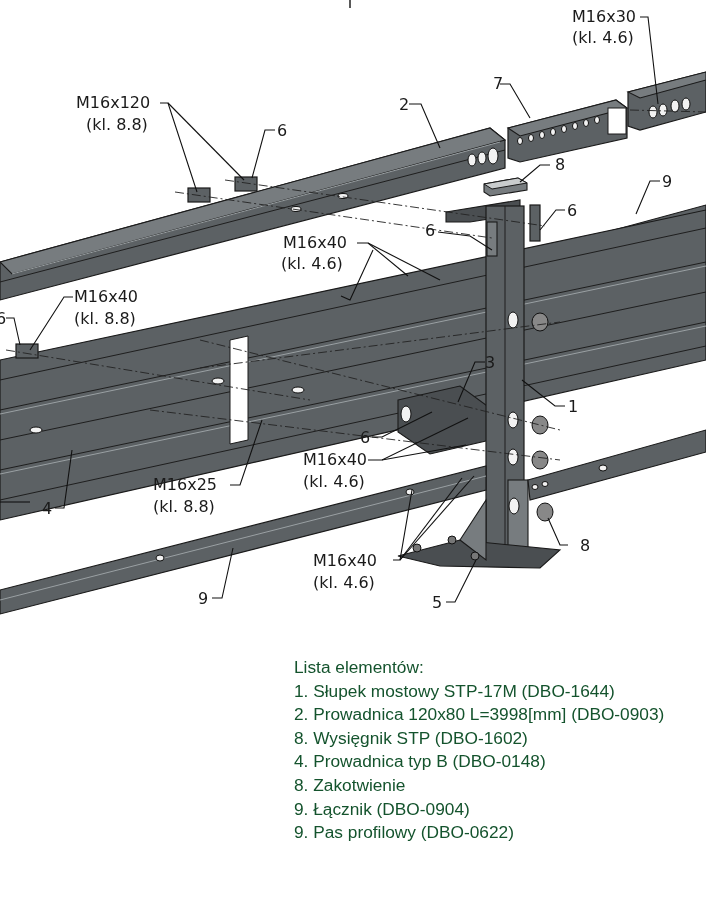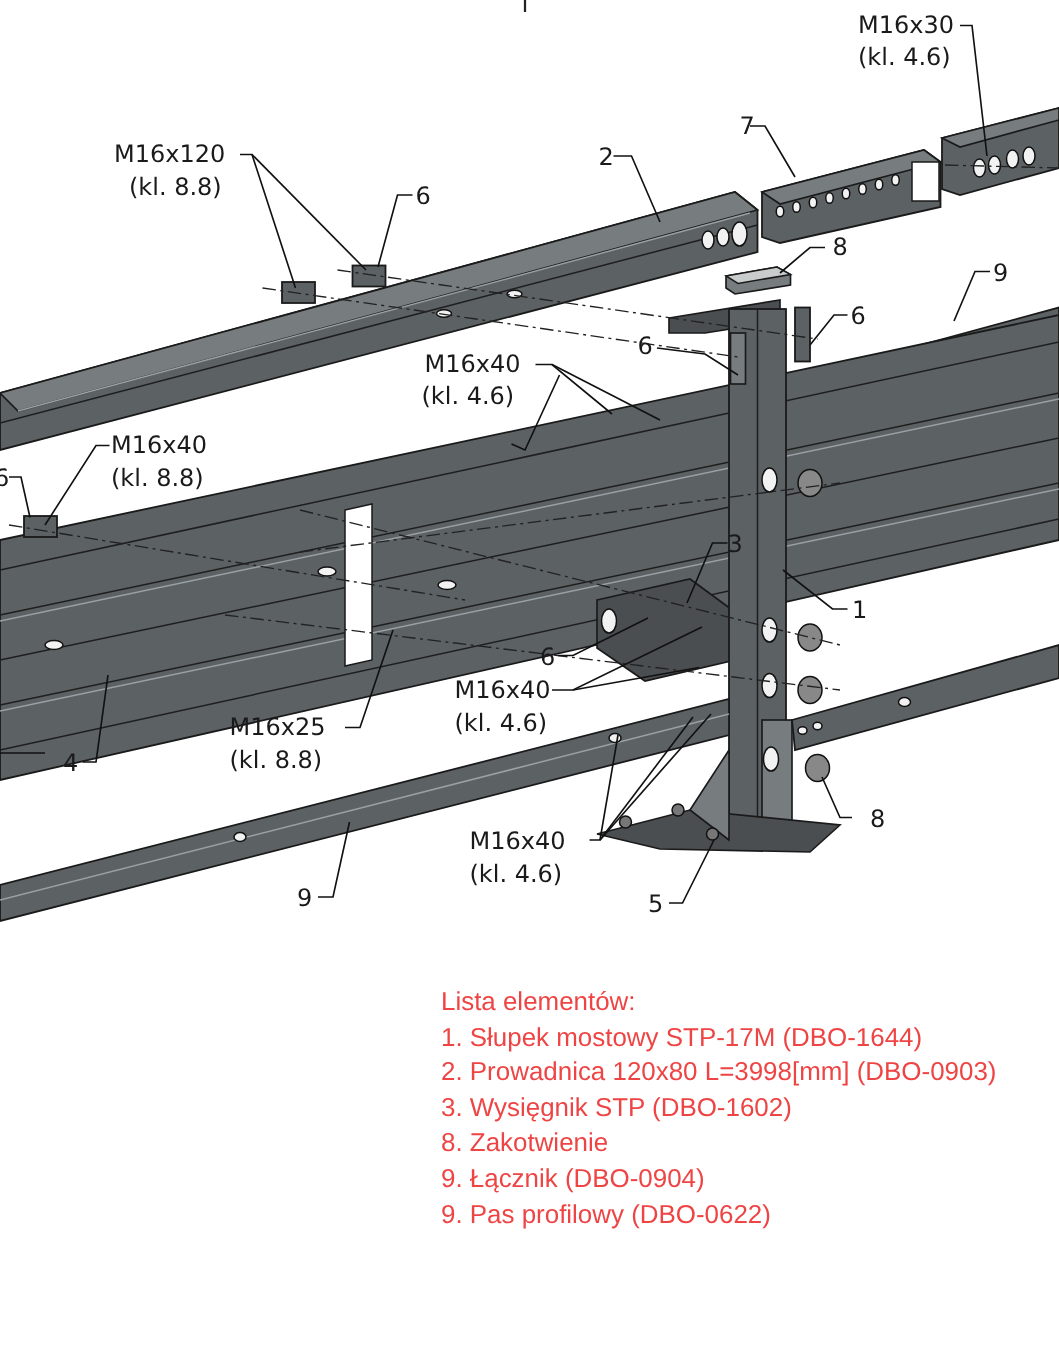--- a/index.html
+++ b/index.html
@@ -7,21 +7,21 @@
   #drawing { position:absolute; left:0; top:0; width:706px; height:640px; }
   .lbl { font-family:"DejaVu Sans", sans-serif; font-size:16px; fill:#1a1a1a; }
   .lead { stroke:#111; stroke-width:1.1; fill:none; }
   .axis { stroke:#222; stroke-width:0.9; stroke-dasharray:9 3 2 3; fill:none; }
   .steel { fill:#5c6164; stroke:#1a1a1a; stroke-width:1.2; }
   .steel-light { fill:#777c7f; stroke:#1a1a1a; stroke-width:1.1; }
   .steel-dark { fill:#4a4e51; stroke:#1a1a1a; stroke-width:1.1; }
   .hole { fill:#f2f2f2; stroke:#111; stroke-width:1; }
   .edge { stroke:#1e1e1e; stroke-width:1; fill:none; }
   .hi { stroke:#9aa0a3; stroke-width:1; fill:none; }
-  #legend { position:absolute; left:294px; top:656px; font-family:"Liberation Sans", sans-serif; font-size:17.3px; line-height:23.6px; color:#ef4444; }
+  #legend { position:absolute; left:294px; top:656px; font-family:"Liberation Sans", sans-serif; font-size:17.3px; line-height:23.6px; color:#14532d; }
   #legend div { white-space:nowrap; }
 </style>
 </head>
 <body>
 
 <svg id="drawing" viewBox="0 0 706 640" xmlns="http://www.w3.org/2000/svg">
 
   <line x1="350" y1="0" x2="350" y2="8" stroke="#222" stroke-width="1.5"></line>
 
   <g>
@@ -227,17 +227,18 @@
     <text class="lbl" x="580" y="551">8</text>
     <text class="lbl" x="662" y="187">9</text>
     <text class="lbl" x="198" y="604">9</text>
   </g>
 </svg>
 
 <div id="legend">
   <div>Lista elementów:</div>
   <div>1. Słupek mostowy STP-17M (DBO-1644)</div>
   <div>2. Prowadnica 120x80 L=3998[mm] (DBO-0903)</div>
-  <div>3. Wysięgnik STP (DBO-1602)</div>
+  <div>8. Wysięgnik STP (DBO-1602)</div>
+  <div>4. Prowadnica typ B (DBO-0148)</div>
   <div>8. Zakotwienie</div>
   <div>9. Łącznik (DBO-0904)</div>
   <div>9. Pas profilowy (DBO-0622)</div>
 </div>
 
 </body></html>

